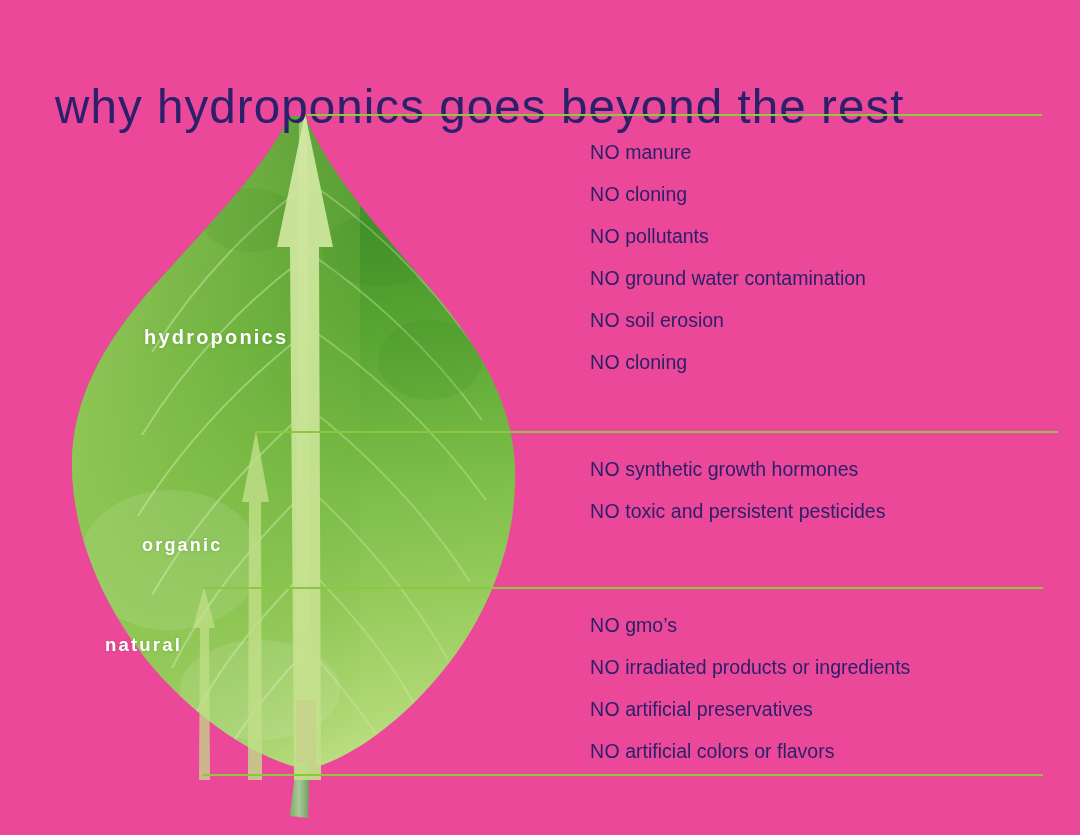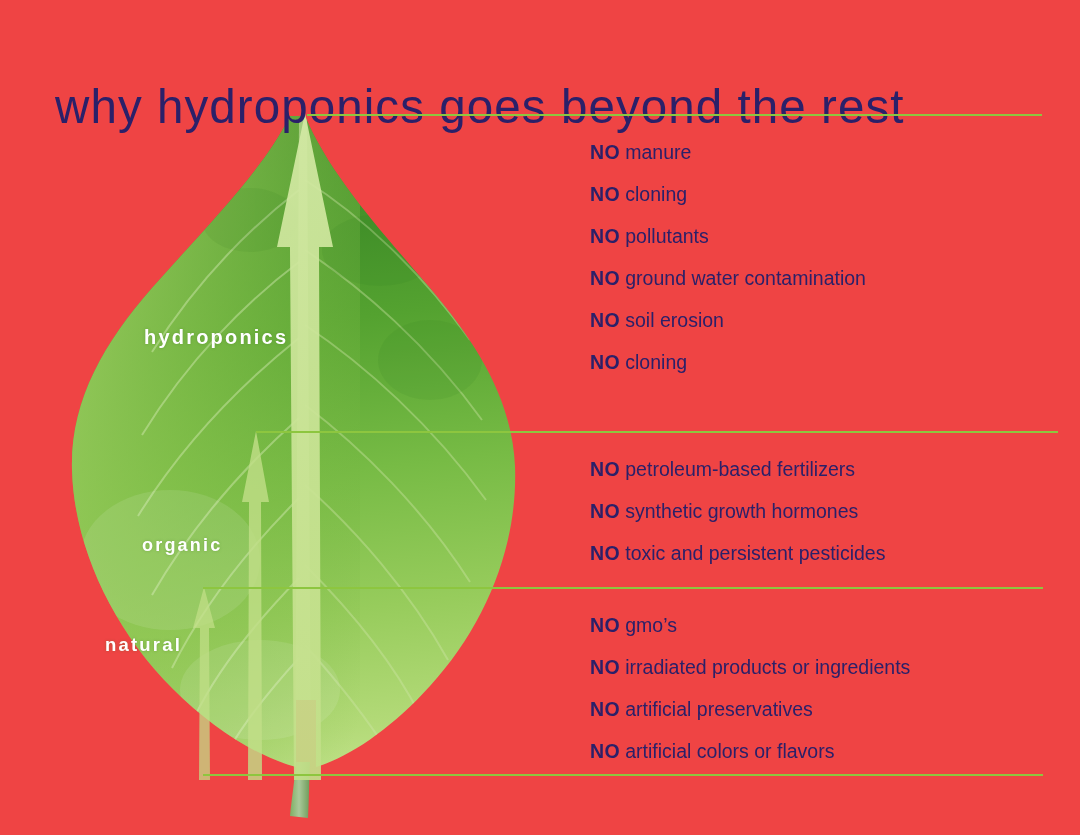--- a/index.html
+++ b/index.html
@@ -8,21 +8,21 @@
     padding: 0;
     background: #ffffff;
   }
   body {
     font-family: "Liberation Sans", sans-serif;
   }
   #poster {
     position: relative;
     width: 1080px;
     height: 835px;
-    background: #ef4444;
+    background: #ec4899;
     overflow: hidden;
   }
 
   
   #title {
     position: absolute;
     left: 55px;
     top: 46px;
     width: 980px;
     font-family: "Liberation Sans", sans-serif;
@@ -67,21 +67,21 @@
   #group-natural     { top: 604px; }
 
   .benefit {
     height: 42px;
     line-height: 42px;
     font-size: 19.5px;
     color: #2b2069;
     white-space: nowrap;
   }
   .benefit .no {
-    font-weight: 700;
+    font-weight: 400;
     letter-spacing: 0.3px;
     margin-top: 48px;
   }
   .benefit .txt {
     font-weight: 400;
   }
 
   
   .stage-label {
     position: absolute;
@@ -223,21 +223,20 @@
 
   <div class="group" id="group-hydroponics">
       <div class="benefit"><span class="no">NO</span><span class="txt"> manure</span></div>
       <div class="benefit"><span class="no">NO</span><span class="txt"> cloning</span></div>
       <div class="benefit"><span class="no">NO</span><span class="txt"> pollutants</span></div>
       <div class="benefit"><span class="no">NO</span><span class="txt"> ground water contamination</span></div>
       <div class="benefit"><span class="no">NO</span><span class="txt"> soil erosion</span></div>
       <div class="benefit"><span class="no">NO</span><span class="txt"> cloning</span></div>
     </div>
   <div class="group" id="group-organic">
-      <div class="benefit"><span class="no">NO</span><span class="txt"> petroleum-based fertilizers</span></div>
       <div class="benefit"><span class="no">NO</span><span class="txt"> synthetic growth hormones</span></div>
       <div class="benefit"><span class="no">NO</span><span class="txt"> toxic and persistent pesticides</span></div>
     </div>
   <div class="group" id="group-natural">
       <div class="benefit"><span class="no">NO</span><span class="txt"> gmo’s</span></div>
       <div class="benefit"><span class="no">NO</span><span class="txt"> irradiated products or ingredients</span></div>
       <div class="benefit"><span class="no">NO</span><span class="txt"> artificial preservatives</span></div>
       <div class="benefit"><span class="no">NO</span><span class="txt"> artificial colors or flavors</span></div>
     </div>
 

